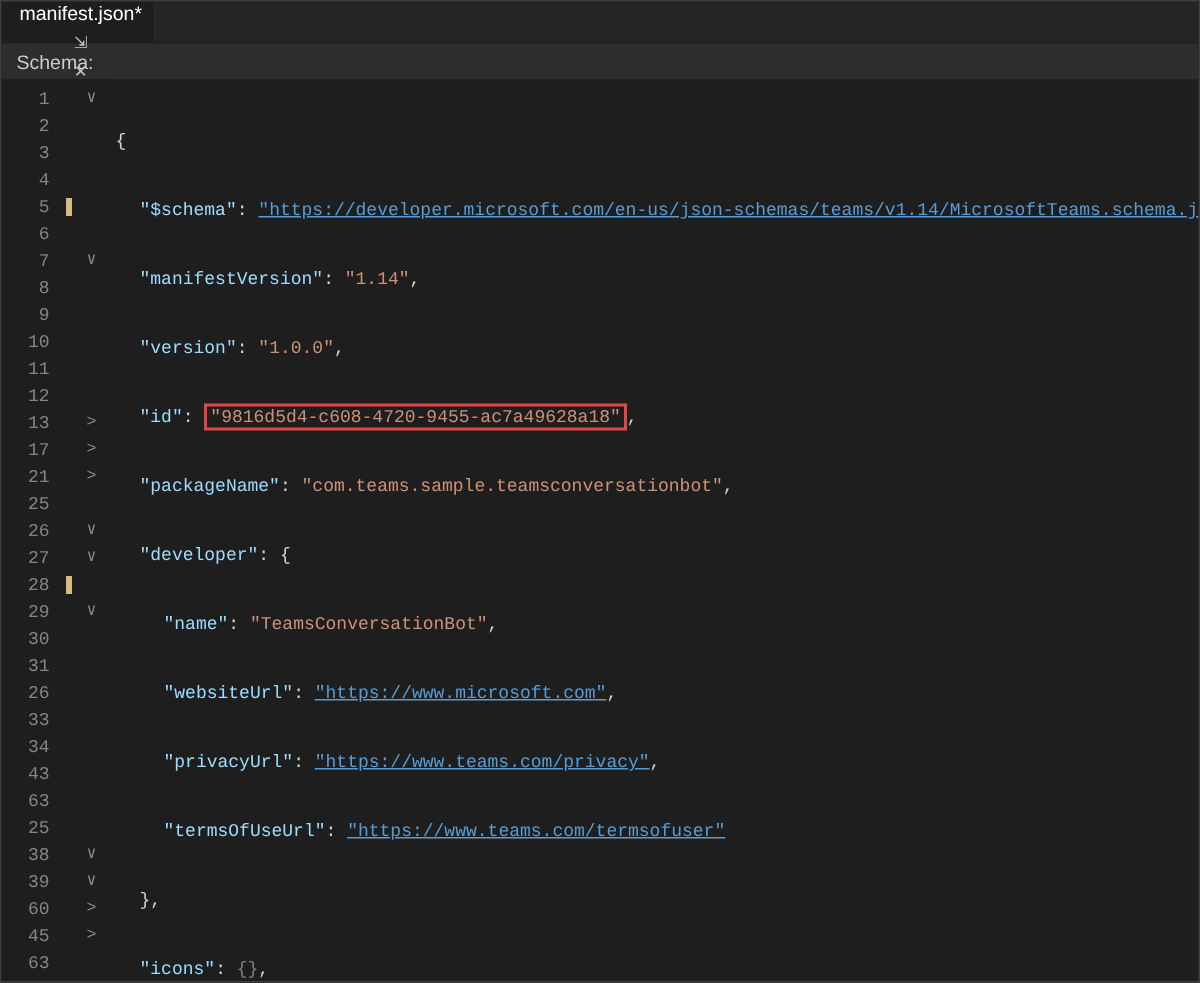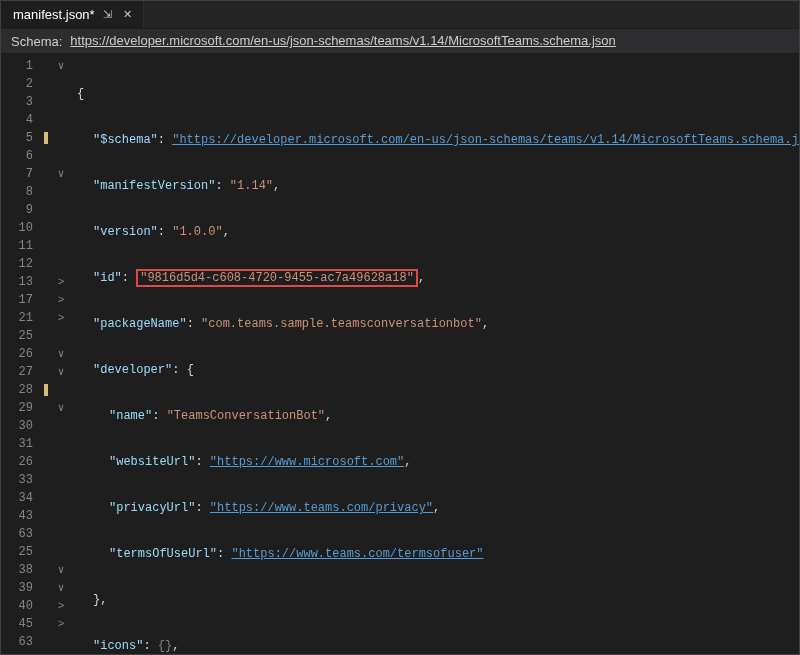--- a/index.html
+++ b/index.html
@@ -21,20 +21,21 @@
   .tab {
     background: #1e1e1e;
     color: #ffffff;
     display: flex;
     align-items: center;
     padding: 0 8px 0 12px;
     font-family: "Segoe UI", sans-serif;
     font-size: 13px;
     gap: 6px;
     border-right: 1px solid #2d2d2d;
+    flex-direction: column;
   }
   .tab .pin, .tab .close {
     width: 14px; height: 14px;
     display: flex; align-items: center; justify-content: center;
     font-size: 11px; color: #c5c5c5;
   }
   .schema-bar {
     height: 24px;
     display: flex;
     align-items: center;
@@ -109,21 +110,20 @@
 <div class="tab-bar">
   <div class="tab">
     <span>manifest.json*</span>
     <span class="pin">⇲</span>
     <span class="close">✕</span>
   </div>
 </div>
 
 <div class="schema-bar">
   <span class="label">Schema:</span>
-  <span class="url">https://developer.microsoft.com/en-us/json-schemas/teams/v1.14/MicrosoftTeams.schema.json</span>
 </div>
 
 <div class="editor">
 
   <div class="gutter">
     <div>1</div>
       <div>2</div>
       <div>3</div>
     <div>4</div>
       <div>5</div>
@@ -145,21 +145,21 @@
       <div>30</div>
     <div>31</div>
       <div>26</div>
       <div>33</div>
     <div>34</div>
       <div>43</div>
       <div>63</div>
     <div>25</div>
       <div>38</div>
       <div>39</div>
-    <div>40</div>
+    <div>60</div>
       <div>45</div>
       <div>63</div>
     <div>64</div>
 
   </div>
 
   <div class="marker-col">
     <div></div>
       <div></div>
       <div></div>

